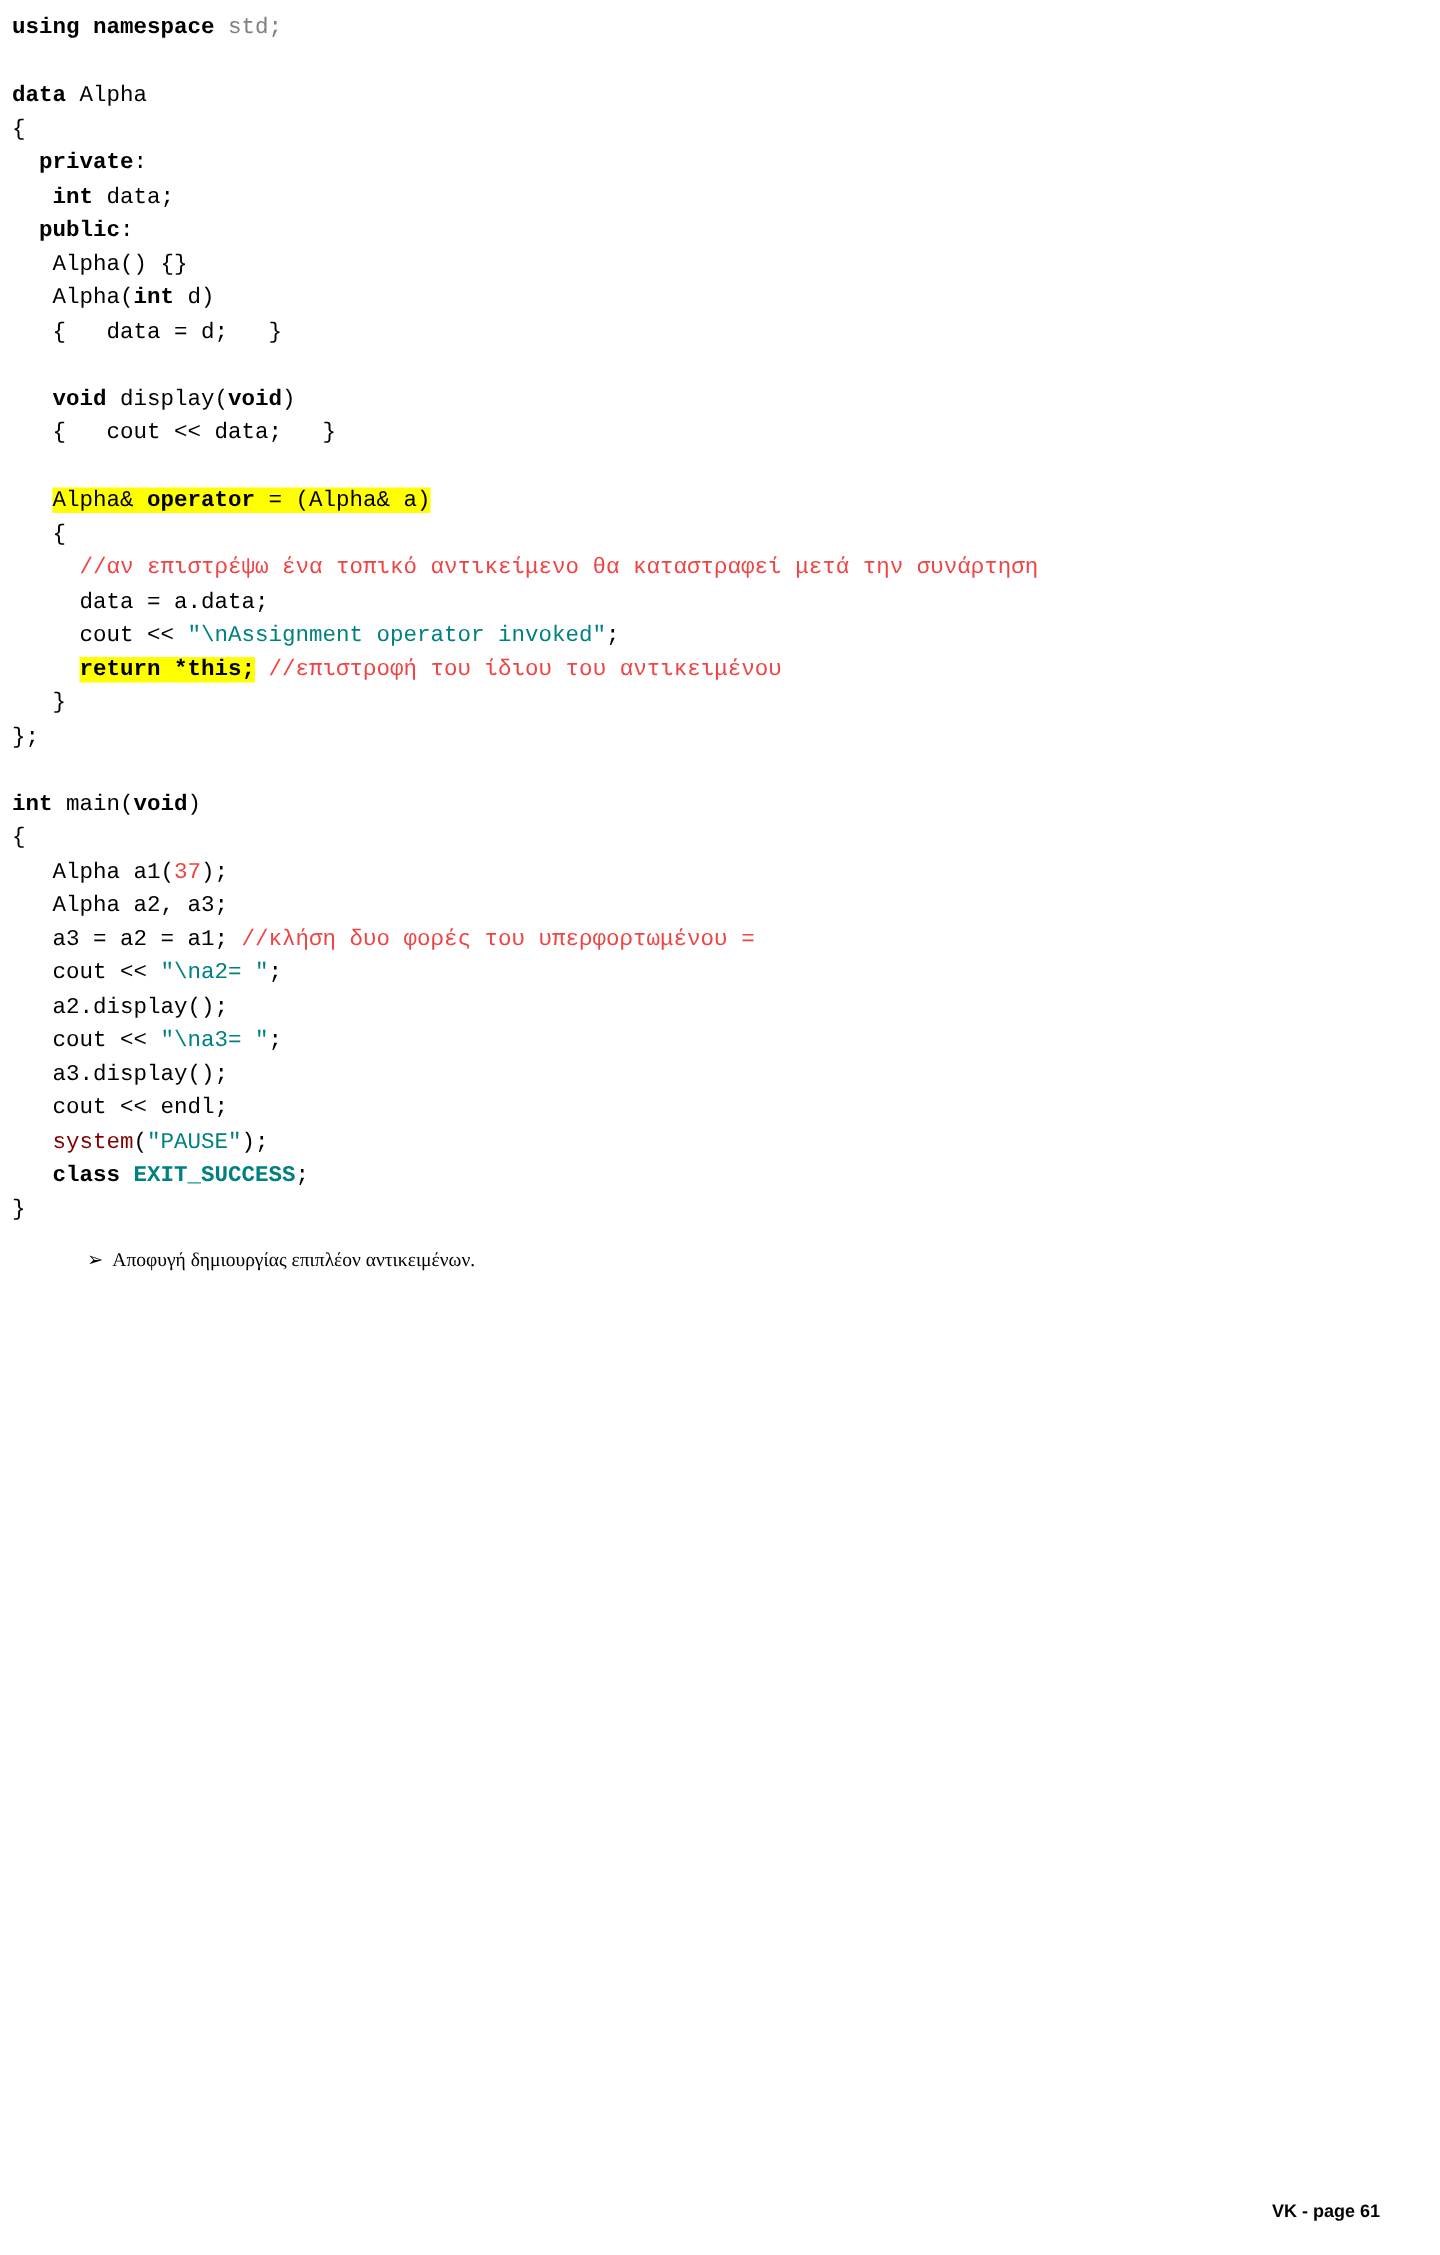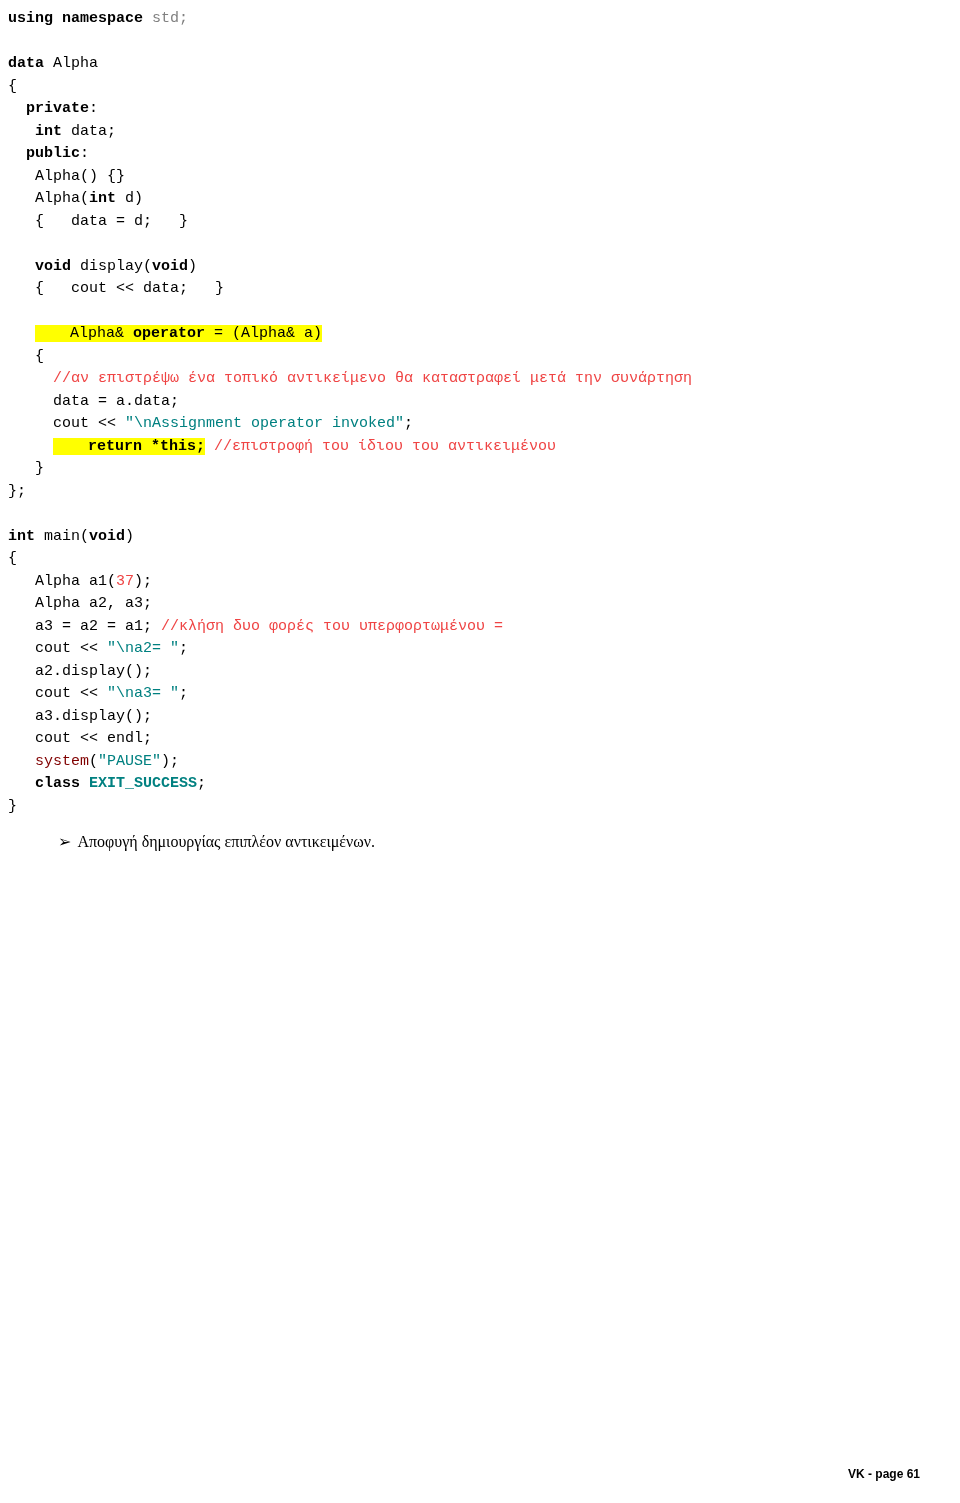--- a/index.html
+++ b/index.html
@@ -23,24 +23,24 @@
     font-family: "Courier New", Courier, monospace;
     white-space: pre;
   }
   .kw { font-weight: bold; }
   .gray { color: #808080; }
   .comment { color: #ef4444; }
   .str { color: #008080; }
   .num { color: #ef4444; }
   .success { color: #008080; }
   .exitcall { color: #800000; }
-  .hl { background-color: #ffff00; padding-left: 35px; }
+  .hl { background-color: #ffff00; }
   .body-text {
     font-family: "Times New Roman", Times, serif;
-    font-size: 16px;
+    font-size: 13px;
     margin-top: 12px;
     margin-left: 50px;
   }
   .arrow { color: #000000; margin-right: 6px;}
   .footer {
     position: absolute;
     bottom: 20px;
     right: 40px;
     font-family: Arial, Helvetica, sans-serif;
     font-size: 12px;

